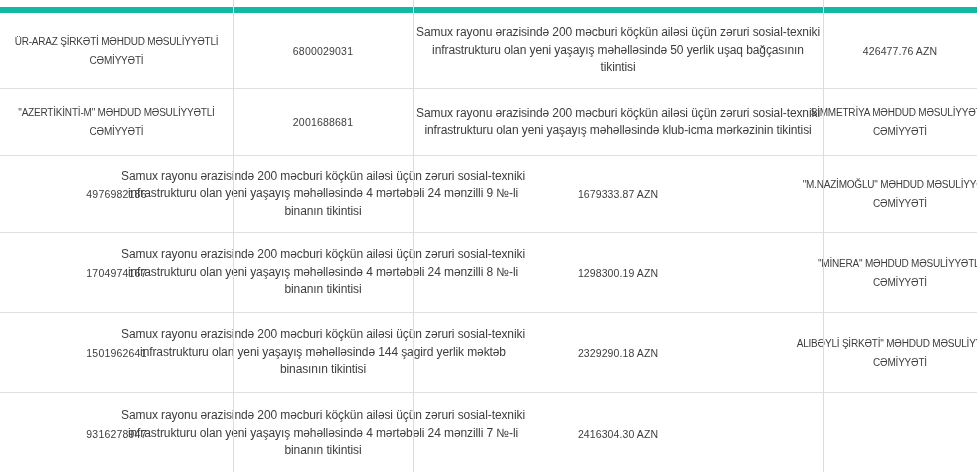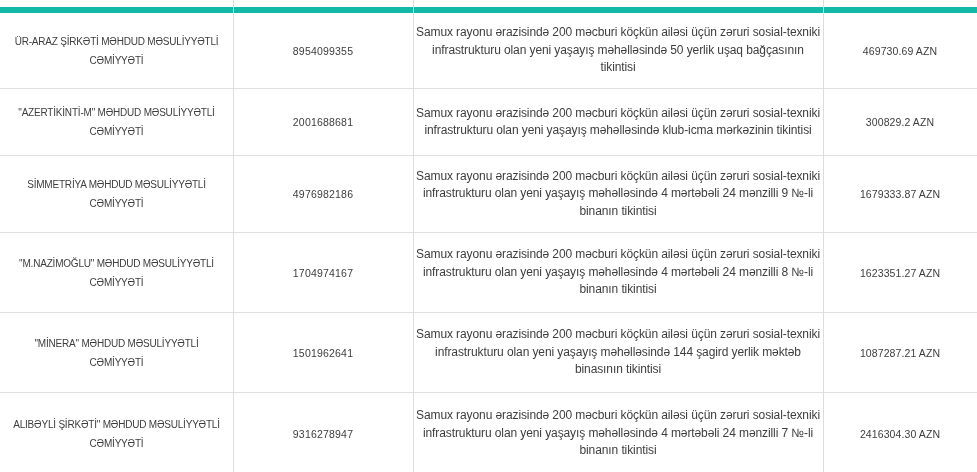--- a/index.html
+++ b/index.html
@@ -65,56 +65,55 @@
   #vline-2 { left: 413px; }
   #vline-3 { left: 823px; }
 </style>
 </head>
 <body>
 
 <div id="grid">
 
   <div class="cell company">ÜR-ARAZ ŞİRKƏTİ MƏHDUD MƏSULİYYƏTLİ
 CƏMİYYƏTİ</div>
-  <div class="cell taxid">8954099355</div>
+  <div class="cell taxid">6800029031</div>
   <div class="cell desc">Samux rayonu ərazisində 200 məcburi köçkün ailəsi üçün zəruri sosial-texniki
 infrastrukturu olan yeni yaşayış məhəlləsində 50 yerlik uşaq bağçasının
 tikintisi</div>
-  <div class="cell amount">469730.69 AZN</div>
+  <div class="cell amount">426477.76 AZN</div>
 
   <div class="cell company">"AZERTİKİNTİ-M" MƏHDUD MƏSULİYYƏTLİ
 CƏMİYYƏTİ</div>
   <div class="cell taxid">2001688681</div>
   <div class="cell desc">Samux rayonu ərazisində 200 məcburi köçkün ailəsi üçün zəruri sosial-texniki
 infrastrukturu olan yeni yaşayış məhəlləsində klub-icma mərkəzinin tikintisi</div>
-  <div class="cell amount">300829.2 AZN</div>
 
   <div class="cell company">SİMMETRİYA MƏHDUD MƏSULİYYƏTLİ
 CƏMİYYƏTİ</div>
   <div class="cell taxid">4976982186</div>
   <div class="cell desc">Samux rayonu ərazisində 200 məcburi köçkün ailəsi üçün zəruri sosial-texniki
 infrastrukturu olan yeni yaşayış məhəlləsində 4 mərtəbəli 24 mənzilli 9 №-li
 binanın tikintisi</div>
   <div class="cell amount">1679333.87 AZN</div>
 
   <div class="cell company">"M.NAZİMOĞLU" MƏHDUD MƏSULİYYƏTLİ
 CƏMİYYƏTİ</div>
   <div class="cell taxid">1704974167</div>
   <div class="cell desc">Samux rayonu ərazisində 200 məcburi köçkün ailəsi üçün zəruri sosial-texniki
 infrastrukturu olan yeni yaşayış məhəlləsində 4 mərtəbəli 24 mənzilli 8 №-li
 binanın tikintisi</div>
-  <div class="cell amount">1623351.27 AZN</div>
+  <div class="cell amount">1298300.19 AZN</div>
 
   <div class="cell company">"MİNERA" MƏHDUD MƏSULİYYƏTLİ
 CƏMİYYƏTİ</div>
   <div class="cell taxid">1501962641</div>
   <div class="cell desc">Samux rayonu ərazisində 200 məcburi köçkün ailəsi üçün zəruri sosial-texniki
 infrastrukturu olan yeni yaşayış məhəlləsində 144 şagird yerlik məktəb
 binasının tikintisi</div>
-  <div class="cell amount">1087287.21 AZN</div>
+  <div class="cell amount">2329290.18 AZN</div>
 
   <div class="cell company">ALIBƏYLİ ŞİRKƏTİ" MƏHDUD MƏSULİYYƏTLİ
 CƏMİYYƏTİ</div>
   <div class="cell taxid">9316278947</div>
   <div class="cell desc">Samux rayonu ərazisində 200 məcburi köçkün ailəsi üçün zəruri sosial-texniki
 infrastrukturu olan yeni yaşayış məhəlləsində 4 mərtəbəli 24 mənzilli 7 №-li
 binanın tikintisi</div>
   <div class="cell amount">2416304.30 AZN</div>
 </div>
 

